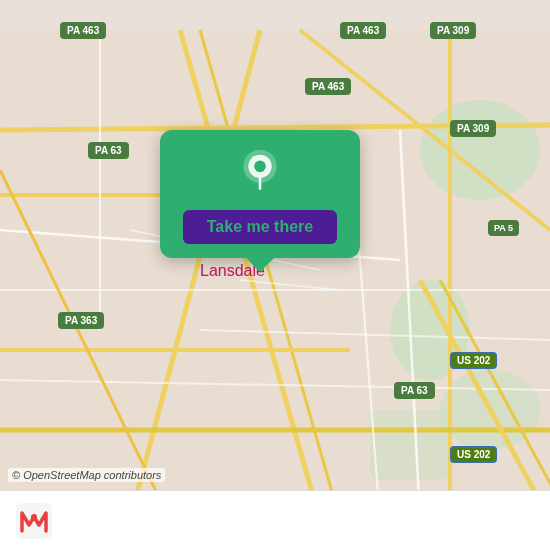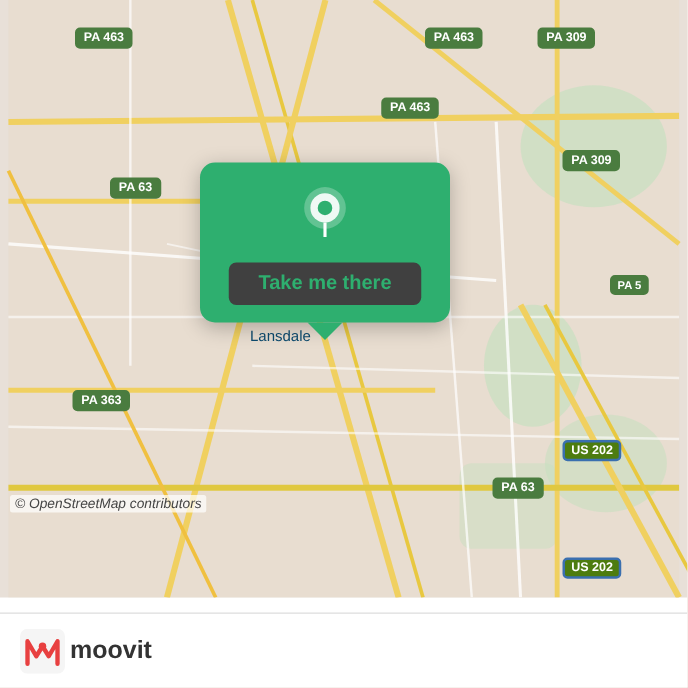--- a/index.html
+++ b/index.html
@@ -6,21 +6,21 @@
     body {
       width: 550px;
       height: 550px;
       overflow: hidden;
       font-family: Arial, sans-serif;
       position: relative;
     }
 
     #map-container {
       width: 550px;
-      height: 478px;
+      height: 550px;
       position: relative;
       background-color: #e8e0d8;
       overflow: hidden;
     }
 
     
     #map-bg {
       width: 100%;
       height: 100%;
       position: absolute;
@@ -80,21 +80,21 @@
       box-shadow: 0 4px 16px rgba(0,0,0,0.25);
     }
 
     #pin-icon {
       width: 50px;
       height: 50px;
       margin-bottom: 12px;
     }
 
     #take-me-there-btn {
-      background: #404040;
+      background: #4c1d95;
       color: #2eaf6f;
       border: none;
       border-radius: 6px;
       padding: 8px 24px;
       font-size: 16px;
       font-weight: bold;
       cursor: pointer;
       white-space: nowrap;
     }
 
@@ -195,21 +195,21 @@
     <line x1="440" y1="250" x2="570" y2="490" stroke="#e8c840" stroke-width="3"></line>
   </svg>
 
   <div class="road-badge green" style="left:60px;top:22px;">PA 463</div>
   <div class="road-badge green" style="left:340px;top:22px;">PA 463</div>
   <div class="road-badge green" style="left:430px;top:22px;">PA 309</div>
   <div class="road-badge green" style="left:88px;top:142px;">PA 63</div>
   <div class="road-badge green" style="left:305px;top:78px;">PA 463</div>
   <div class="road-badge green" style="left:450px;top:120px;">PA 309</div>
 
-  <div style="position:absolute;left:200px;top:262px;font-size:12px;color:#0c4a6e;font-weight:500;">Lansdale</div>
+  <div style="position:absolute;left:200px;top:262px;font-size:16px;color:#be185d;font-weight:500;">Lansdale</div>
 
   <div class="road-badge green" style="left:58px;top:312px;">PA 363</div>
   <div class="road-badge green" style="left:488px;top:220px;font-size:9px;padding:1px 4px;">PA 5</div>
   <div class="road-badge blue" style="left:450px;top:352px;">US 202</div>
   <div class="road-badge green" style="left:394px;top:382px;">PA 63</div>
   <div class="road-badge blue" style="left:450px;top:446px;">US 202</div>
 
   <div id="popup-card">
 
     <svg id="pin-icon" viewBox="0 0 50 60" xmlns="http://www.w3.org/2000/svg">
@@ -228,15 +228,14 @@
 <div id="bottom-bar">
   <div id="moovit-logo">
 
     <svg id="moovit-logo-icon" viewBox="0 0 36 36" xmlns="http://www.w3.org/2000/svg">
       <rect width="36" height="36" rx="6" fill="#f5f5f5"></rect>
 
       <path d="M6 28 L6 10 L13 22 L18 14 L23 22 L30 10 L30 28" fill="none" stroke="#e84040" stroke-width="3.5" stroke-linejoin="round" stroke-linecap="round"></path>
 
       <circle cx="18" cy="14" r="3" fill="#e84040"></circle>
     </svg>
-    <span id="moovit-text">moovit</span>
   </div>
 </div>
 
 </body></html>

